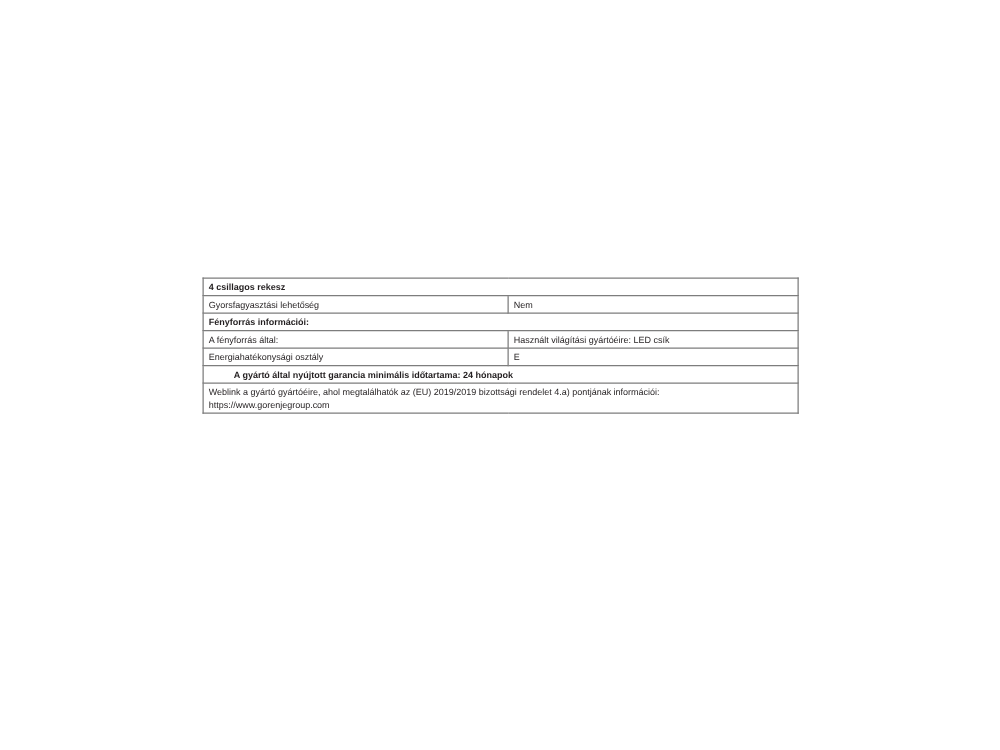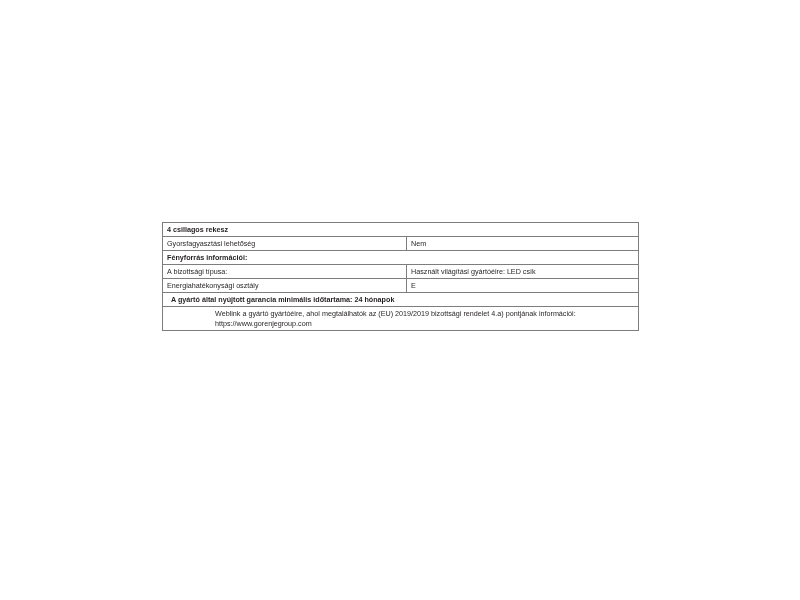--- a/index.html
+++ b/index.html
@@ -34,26 +34,26 @@
     vertical-align: top;
     word-wrap: break-word;
   }
   .col-label { width: 244px; }
   .col-value { width: 232px; }
   .row-header td {
     font-weight: bold;
   }
   .row-header-indent td {
     font-weight: bold;
-    padding-left: 8px;
+    padding-left: 24px;
   }
   .cell-multiline {
     line-height: 1.35;
   }
-  .link-line { display: block; margin-left: 48px; }
+  .link-line { display: block; }
 </style>
 </head>
 <body>
 
 <div id="sheet">
 
   <table class="spec-table">
     <colgroup>
       <col class="col-label">
       <col class="col-value">
@@ -67,21 +67,21 @@
       <tr>
         <td>Gyorsfagyasztási lehetőség</td>
         <td>Nem</td>
       </tr>
 
       <tr class="row-header">
         <td colspan="2">Fényforrás információi:</td>
       </tr>
 
       <tr>
-        <td>A bizottsági típusa:</td>
+        <td>A fényforrás által:</td>
         <td>Használt világítási gyártóéire: LED csík</td>
       </tr>
 
       <tr>
         <td>Energiahatékonysági osztály</td>
         <td>E</td>
       </tr>
 
       <tr class="row-header-indent">
         <td colspan="2">A gyártó által nyújtott garancia minimális időtartama: 24 hónapok</td>

